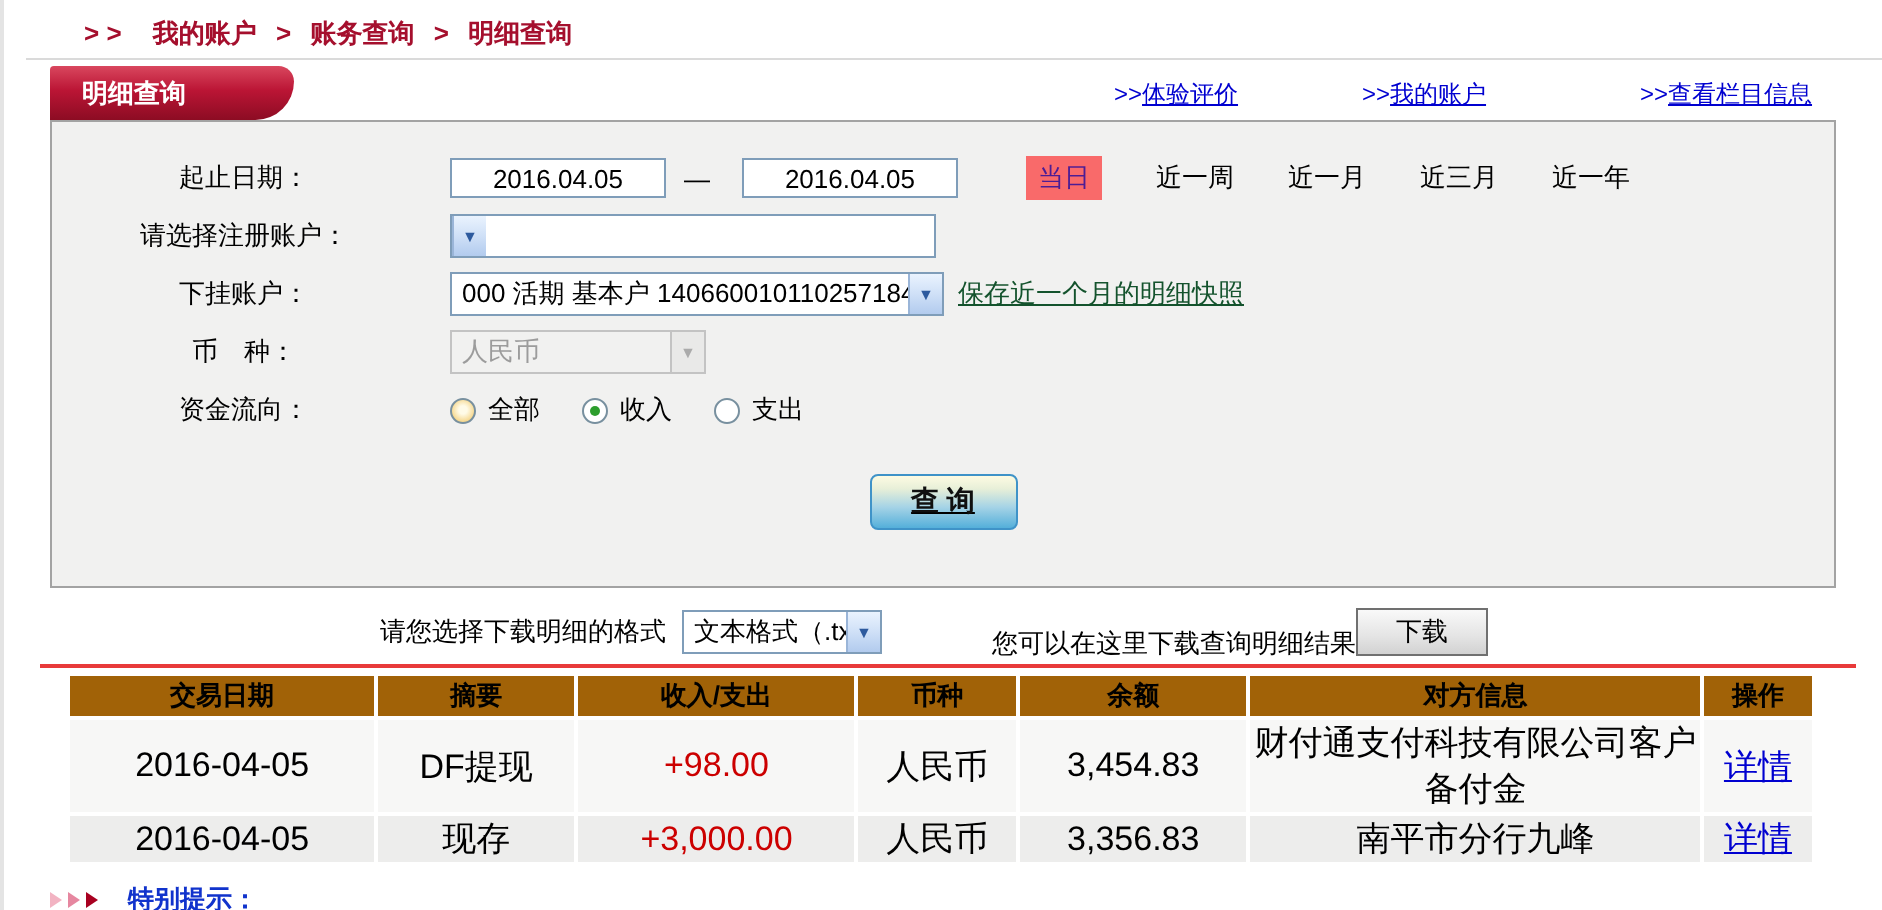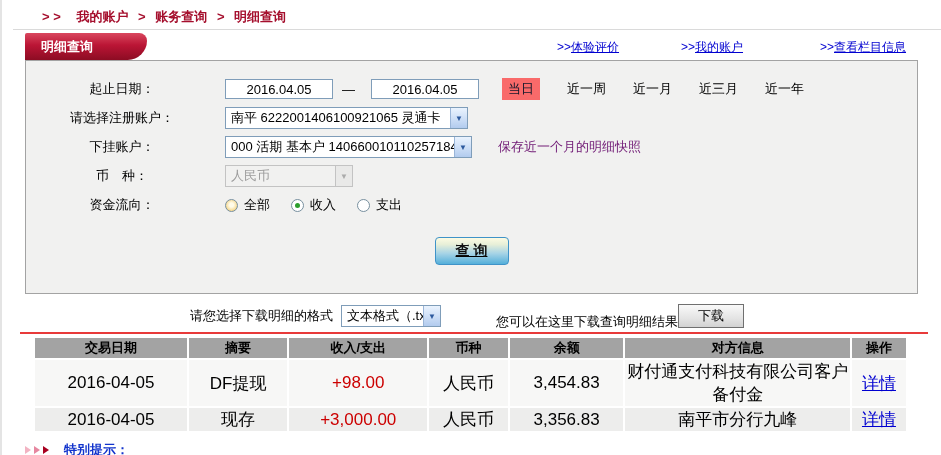--- a/index.html
+++ b/index.html
@@ -25,32 +25,32 @@
   .tl-0 { left:557px; } .tl-1 { left:681px; } .tl-2 { left:820px; }
 
   
   .panel { position:absolute; left:25px; top:60px; width:893px; height:234px;
            background:#f1f1f0; border:1px solid #a3a3a3; padding-top:17px; }
   .frow { display:flex; align-items:center; height:22px; margin-bottom:7px; }
   .flabel { width:192px; text-align:center; white-space:pre; }
   .date-input { width:108px; height:20px; margin-left:7px; border:1px solid #7f9db9; background:#fff;
                 text-align:center; font:13px "Liberation Sans","DejaVu Sans",sans-serif; }
   .dash { margin:0 9px; }
-  .badge { margin-left:23px; background:#f96a6a; color:#0f172a; padding:2px 6px; cursor:pointer; }
+  .badge { margin-left:34px; background:#f96a6a; color:#4c1d95; padding:2px 6px; cursor:pointer; }
   .qrange { margin-left:27px; cursor:pointer; }
 
   .sel { display:flex; align-items:center; height:22px; margin-left:7px; border:1px solid #7f9db9; background:#fff; }
   .sel-text { flex:1; padding:0 5px; white-space:nowrap; overflow:hidden; }
   .sel-arrow { width:17px; height:20px; border-left:1px solid #9ab5d8; display:flex; align-items:center;
                justify-content:center; font-size:8px; color:#2d5a9e;
                background:linear-gradient(180deg,#eaf3fe 0%,#cfe0f7 50%,#b2cbee 100%); cursor:pointer; }
   .sel.w243 { width:243px; } .sel.w247 { width:247px; }
   .sel.disabled { width:128px; border-color:#c3c3c3; background:#f1f1f0; color:#9c9c9c; }
   .sel.disabled .sel-arrow { border-left-color:#c3c3c3; background:#e9e9e8; color:#ababab; }
-  .snap-link { margin-left:26px; color:#701a75; cursor:pointer; }
+  .snap-link { margin-left:7px; color:#14532d; text-decoration:underline; cursor:pointer; }
 
   .radio { width:13px; height:13px; border-radius:50%; border:1px solid #78909f; background:#fff;
            display:inline-block; position:relative; margin-left:7px; cursor:pointer; }
   .radio.warm { background:radial-gradient(circle at 50% 45%,#fffbe8 25%,#f6d992 70%,#e8bc56 100%); }
   .radio.sel::after { content:""; position:absolute; left:3px; top:3px; width:5px; height:5px;
                       border-radius:50%; background:#2d9e2d; }
   .rlabel { margin-left:6px; cursor:pointer; }
   .rgap { margin-left:21px; }
 
   .btn-row { display:flex; justify-content:center; margin-top:21px;text-decoration:underline; }
@@ -63,21 +63,21 @@
   .dl-label { margin-left:190px; }
   .sel.dl { width:100px; margin-left:8px; }
   .dl-hint { margin-left:55px;margin-top:12px; }
   .dl-btn { width:66px; height:24px; border:1px solid #707070; cursor:pointer;
             background:linear-gradient(180deg,#f9f9f9 0%,#e4e4e4 60%,#d2d2d2 100%);
             font:13px "Liberation Sans","DejaVu Sans",sans-serif; }
 
   
   .red-line { position:absolute; left:20px; top:332px; width:908px; height:2px; background:#e83a3a; }
   .results { position:absolute; left:33px; top:336px; width:875px; border-collapse:separate; border-spacing:2px; }
-  .results th { background:#a3a3a3; height:20px; font-weight:bold; font-size:13px; text-align:center; }
+  .results th { background:#a16207; height:20px; font-weight:bold; font-size:13px; text-align:center; }
   .results td { height:21px; font-size:17px; text-align:center; }
   .results tr.r1 td { background:#f7f7f6; }
   .results tr.r2 td { background:#ededec; }
   .amount { color:#cc0000; }
   .detail-link { color:#0000d0; text-decoration:underline; cursor:pointer; }
 
   
   .footer { position:absolute; left:25px; top:441px; display:flex; align-items:center; }
   .tri { width:0; height:0; border-top:4px solid transparent; border-bottom:4px solid transparent;
          border-left:6px solid; margin-right:3px; }
@@ -125,21 +125,20 @@
       <span class="badge">当日</span>
       <span class="qrange">近一周</span>
       <span class="qrange">近一月</span>
       <span class="qrange">近三月</span>
       <span class="qrange">近一年</span>
     </div>
 
     <div class="frow">
       <span class="flabel">请选择注册账户：</span>
       <div class="sel w243">
-        <span class="sel-text">南平 6222001406100921065 灵通卡</span>
         <span class="sel-arrow">▼</span>
       </div>
     </div>
 
     <div class="frow">
       <span class="flabel">下挂账户：</span>
       <div class="sel w247">
         <span class="sel-text">000 活期 基本户 1406600101102571848</span>
         <span class="sel-arrow">▼</span>
       </div>

